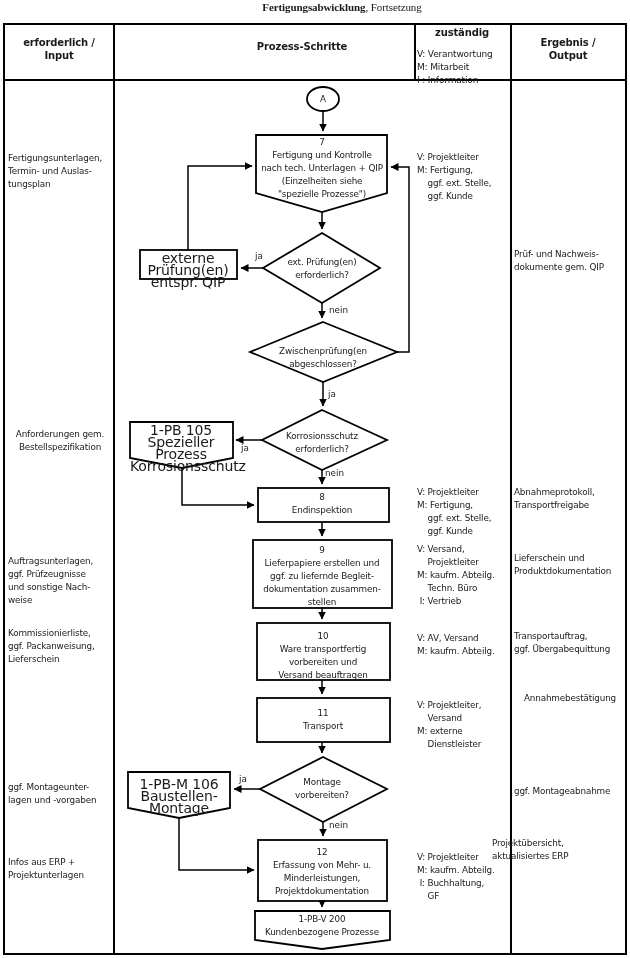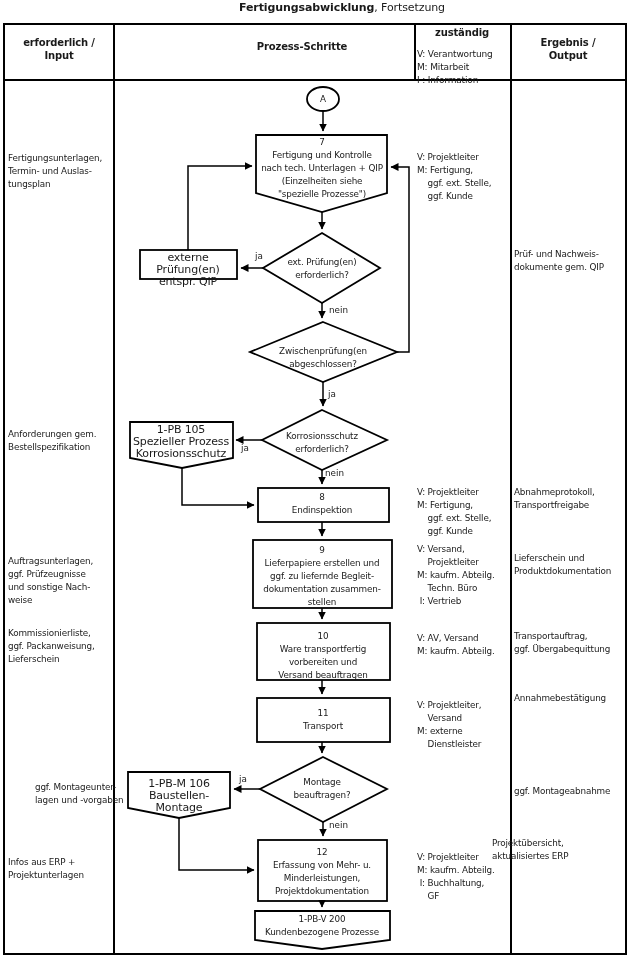--- a/index.html
+++ b/index.html
@@ -6,34 +6,34 @@
   .page {
     position:relative; width:630px; height:958px; background:#ffffff;
     font-family:"DejaVu Sans","Liberation Sans",sans-serif; color:#1a1a1a;
     overflow:hidden;
   }
   .abs { position:absolute; }
   .line { position:absolute; background:#000; }
   .txt  { position:absolute; white-space:pre-line; font-size:8.8px; line-height:13px;
           letter-spacing:-0.15px; color:#1a1a1a; }
   .ctr  { text-align:center; transform:translateX(-50%); }
-  .sm   { font-size:11px; line-height:12px; }
+  .sm   { font-size:14px; line-height:12px; }
   .hdr  { font-weight:bold; font-size:10px; line-height:13px; }
   .title{ position:absolute; font-size:11px; letter-spacing:-0.1px; transform:translateX(-50%); }
   .lbl  { position:absolute; font-size:8.8px; line-height:11px; color:#1a1a1a; }
   svg   { position:absolute; left:0; top:0; }
   svg .shape { fill:#ffffff; stroke:#000000; stroke-width:1.8px; }
   svg .conn  { fill:none; stroke:#000000; stroke-width:1.5px; }
 </style>
 </head>
 <body>
 
 <div class="page">
 
-  <div class="title" style="left:342px; top:1px;"><b>Fertigungsabwicklung</b><span>, Fortsetzung</span></div>
+  <div class="title" style="left:342px; top:1px;font-family:Liberation Serif, serif;"><b>Fertigungsabwicklung</b><span>, Fortsetzung</span></div>
 
   <div class="abs" style="left:3px; top:23px; width:620px; height:928px; border:2px solid #000;"></div>
   <div class="line" style="left:113px; top:23px; width:2px; height:932px;"></div>
   <div class="line" style="left:510px; top:23px; width:2px; height:932px;"></div>
   <div class="line" style="left:414px; top:23px; width:2px; height:58px;"></div>
   <div class="line" style="left:3px; top:79px; width:624px; height:2px;"></div>
 
   <div class="txt hdr ctr" style="left:59px; top:36px;">erforderlich /
 Input</div>
   <div class="txt hdr ctr" style="left:302px; top:40px;">Prozess-Schritte</div>
@@ -111,51 +111,51 @@
 ggf. zu liefernde Begleit-
 dokumentation zusammen-
 stellen</div>
   <div class="txt ctr" style="left:323px; top:630px; width:132px;">10
 Ware transportfertig
 vorbereiten und
 Versand beauftragen</div>
   <div class="txt ctr" style="left:323px; top:707px;">11
 Transport</div>
   <div class="txt ctr" style="left:322px; top:776px; line-height:12.5px;">Montage
-beauftragen?</div>
+vorbereiten?</div>
   <div class="txt ctr sm" style="left:179px; top:778px; width:101px;">1-PB-M 106
 Baustellen-Montage</div>
   <div class="txt ctr" style="left:322px; top:846px; width:128px;">12
 Erfassung von Mehr- u.
 Minderleistungen,
 Projektdokumentation</div>
   <div class="txt ctr" style="left:322px; top:913px; width:134px; line-height:12.5px;">1-PB-V 200
 Kundenbezogene Prozesse</div>
 
   <div class="lbl" style="left:255px; top:251px;">ja</div>
   <div class="lbl" style="left:329px; top:305px;">nein</div>
   <div class="lbl" style="left:328px; top:389px;">ja</div>
   <div class="lbl" style="left:241px; top:443px;">ja</div>
   <div class="lbl" style="left:325px; top:468px;">nein</div>
   <div class="lbl" style="left:239px; top:774px;">ja</div>
   <div class="lbl" style="left:329px; top:820px;">nein</div>
 
   <div class="txt" style="left:8px; top:152px; width:104px;">Fertigungsunterlagen,
 Termin- und Auslas-
 tungsplan</div>
-  <div class="txt" style="left:8px; top:428px; width:104px;">Anforderungen gem.
+  <div class="txt" style="left:8px; top:428px; width:104px;text-align:center;">Anforderungen gem.
 Bestellspezifikation</div>
   <div class="txt" style="left:8px; top:555px; width:104px;">Auftragsunterlagen,
 ggf. Prüfzeugnisse
 und sonstige Nach-
 weise</div>
   <div class="txt" style="left:8px; top:627px; width:104px;">Kommissionierliste,
 ggf. Packanweisung,
 Lieferschein</div>
-  <div class="txt" style="left:8px; top:781px; width:104px;margin-left:27px;">ggf. Montageunter-
+  <div class="txt" style="left:8px; top:781px; width:104px;">ggf. Montageunter-
 lagen und -vorgaben</div>
   <div class="txt" style="left:8px; top:856px; width:104px;">Infos aus ERP +
 Projektunterlagen</div>
 
   <div class="txt" style="left:417px; top:151px; width:94px;">V: Projektleiter
 M: Fertigung,
 &nbsp;&nbsp;&nbsp;&nbsp;ggf. ext. Stelle,
 &nbsp;&nbsp;&nbsp;&nbsp;ggf. Kunde</div>
   <div class="txt" style="left:417px; top:486px; width:94px;">V: Projektleiter
 M: Fertigung,
@@ -178,18 +178,18 @@
 &nbsp;&nbsp;&nbsp;&nbsp;GF</div>
 
   <div class="txt" style="left:514px; top:248px; width:112px;">Prüf- und Nachweis-
 dokumente gem. QIP</div>
   <div class="txt" style="left:514px; top:552px; width:112px;">Lieferschein und
 Produktdokumentation</div>
   <div class="txt" style="left:514px; top:486px; width:112px;">Abnahmeprotokoll,
 Transportfreigabe</div>
   <div class="txt" style="left:514px; top:630px; width:112px;">Transportauftrag,
 ggf. Übergabequittung</div>
-  <div class="txt" style="left:514px; top:692px; width:112px;">Annahmebestätigung</div>
+  <div class="txt" style="left:514px; top:692px; width:112px;text-align:center;">Annahmebestätigung</div>
   <div class="txt" style="left:514px; top:785px; width:112px;">ggf. Montageabnahme</div>
   <div class="txt" style="left:492px; top:837px; width:112px;">Projektübersicht,
 aktualisiertes ERP</div>
 
 </div>
 
 </body></html>

